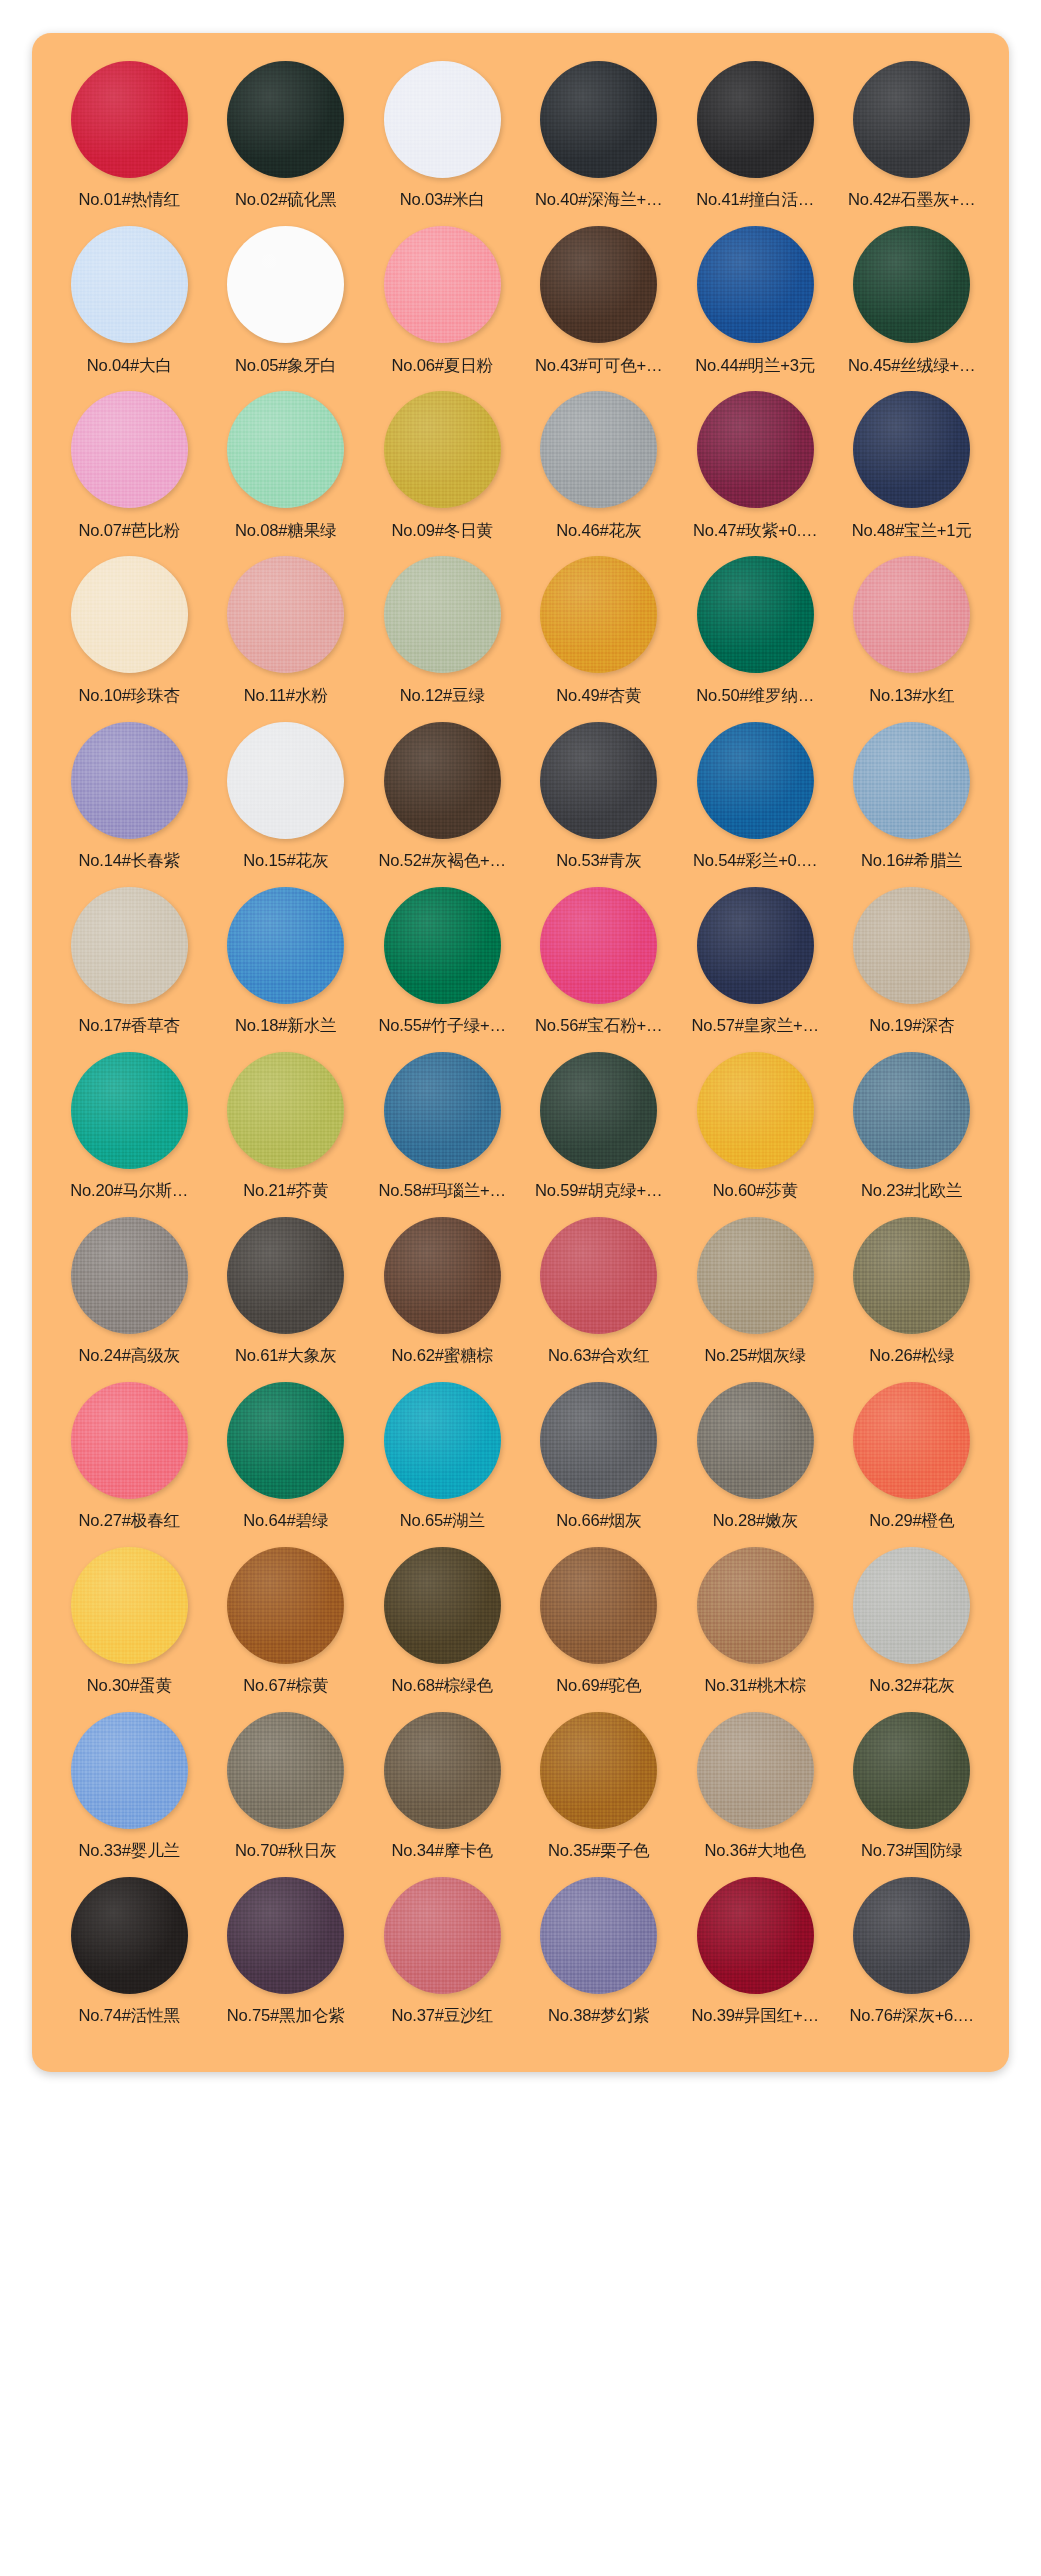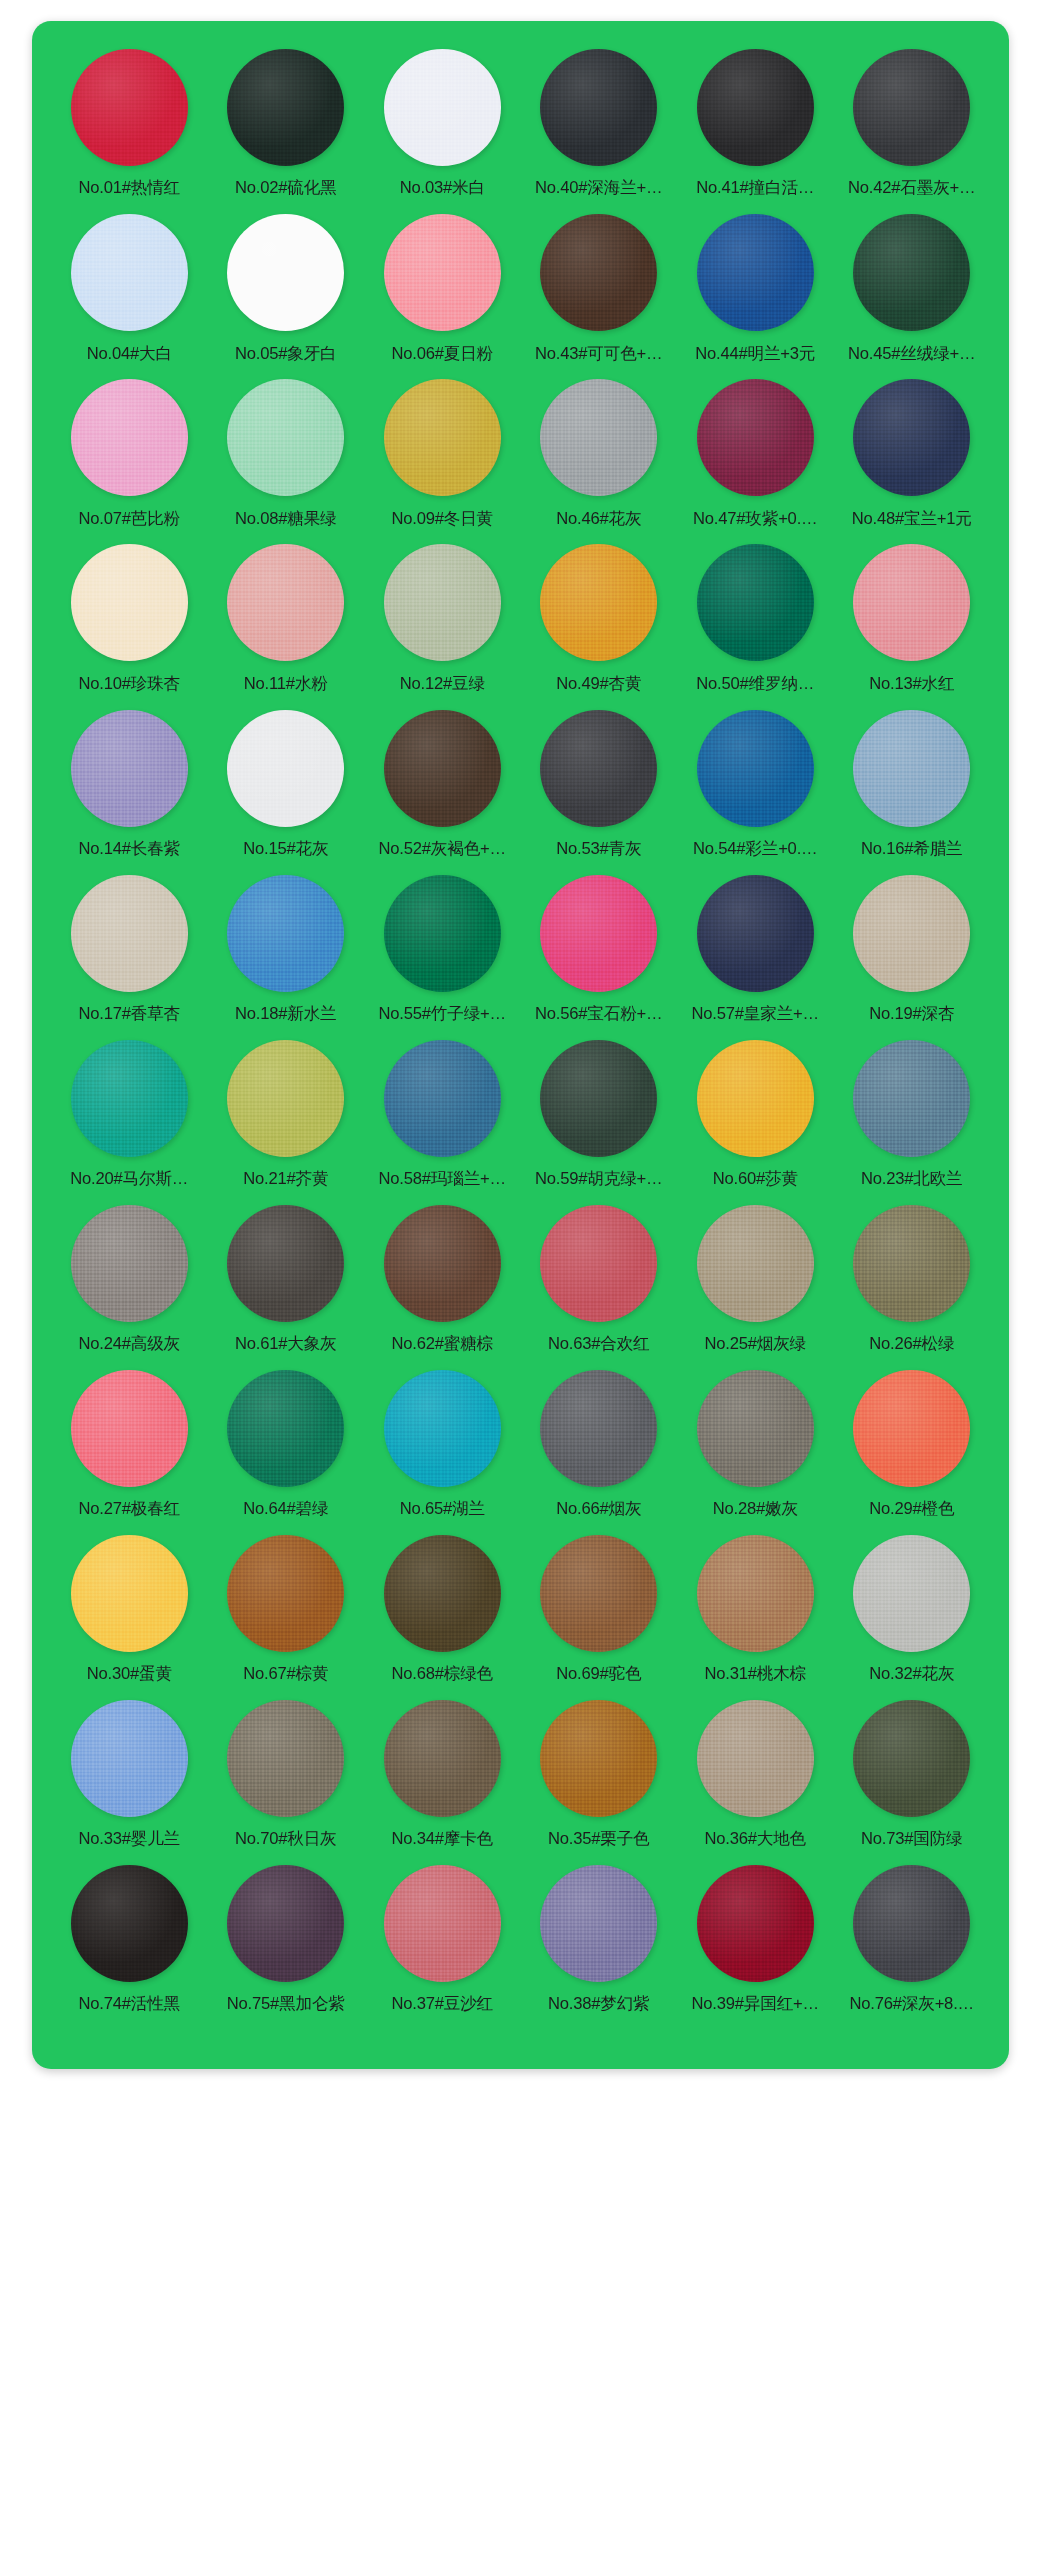--- a/index.html
+++ b/index.html
@@ -62,25 +62,25 @@
       #00c8d8 60%,
       #2a7bff 71%,
       #8a3dff 82%,
       #ff31c8 92%,
       rgba(255,255,255,0) 100%);
     filter: blur(0.3px);
   }
 
   
   .chart-card {
-    margin: 4px 16px;
+    margin: 16px 16px;
     border-radius: 19px;
-    background: #22c55e;
+    background: #fdba74;
     box-shadow: 0 2.2px 10px rgba(0,0,0,0.20);
-    padding: 22px 19px 32px 19px;
+    padding: 22px 19px 23px 19px;
   }
 
   .grid {
     display: grid;
     grid-template-columns: repeat(6, 1fr);
     row-gap: 2.9px;
     column-gap: 0px;
   }
 
   .cell {
@@ -412,21 +412,21 @@
         <div class="cell">
           <div class="swatch" style="background-color: rgb(124, 120, 164);"></div>
           <div class="label">No.38#梦幻紫</div>
         </div>
         <div class="cell">
           <div class="swatch" style="background-color: rgb(142, 11, 38);"></div>
           <div class="label">No.39#异国红+…</div>
         </div>
         <div class="cell">
           <div class="swatch" style="background-color: rgb(67, 68, 74);"></div>
-          <div class="label">No.76#深灰+8.…</div>
+          <div class="label">No.76#深灰+6.…</div>
         </div>
         <div class="cell empty"></div>
         <div class="cell empty"></div>
       </div>
   </div>
 
 </div>
 
 
 </body></html>

